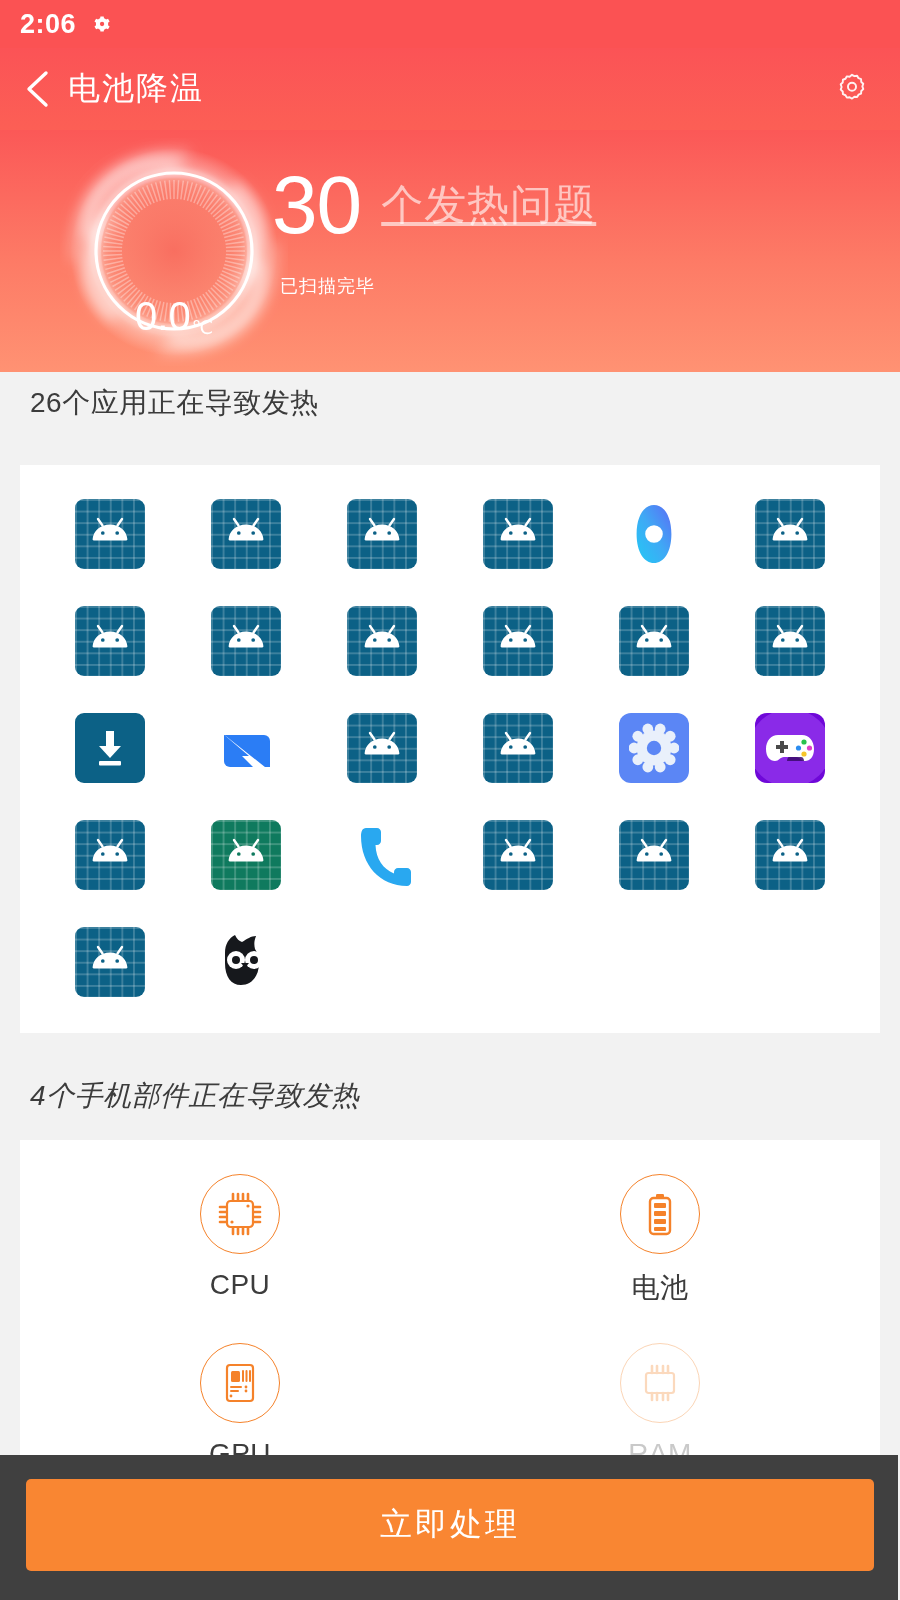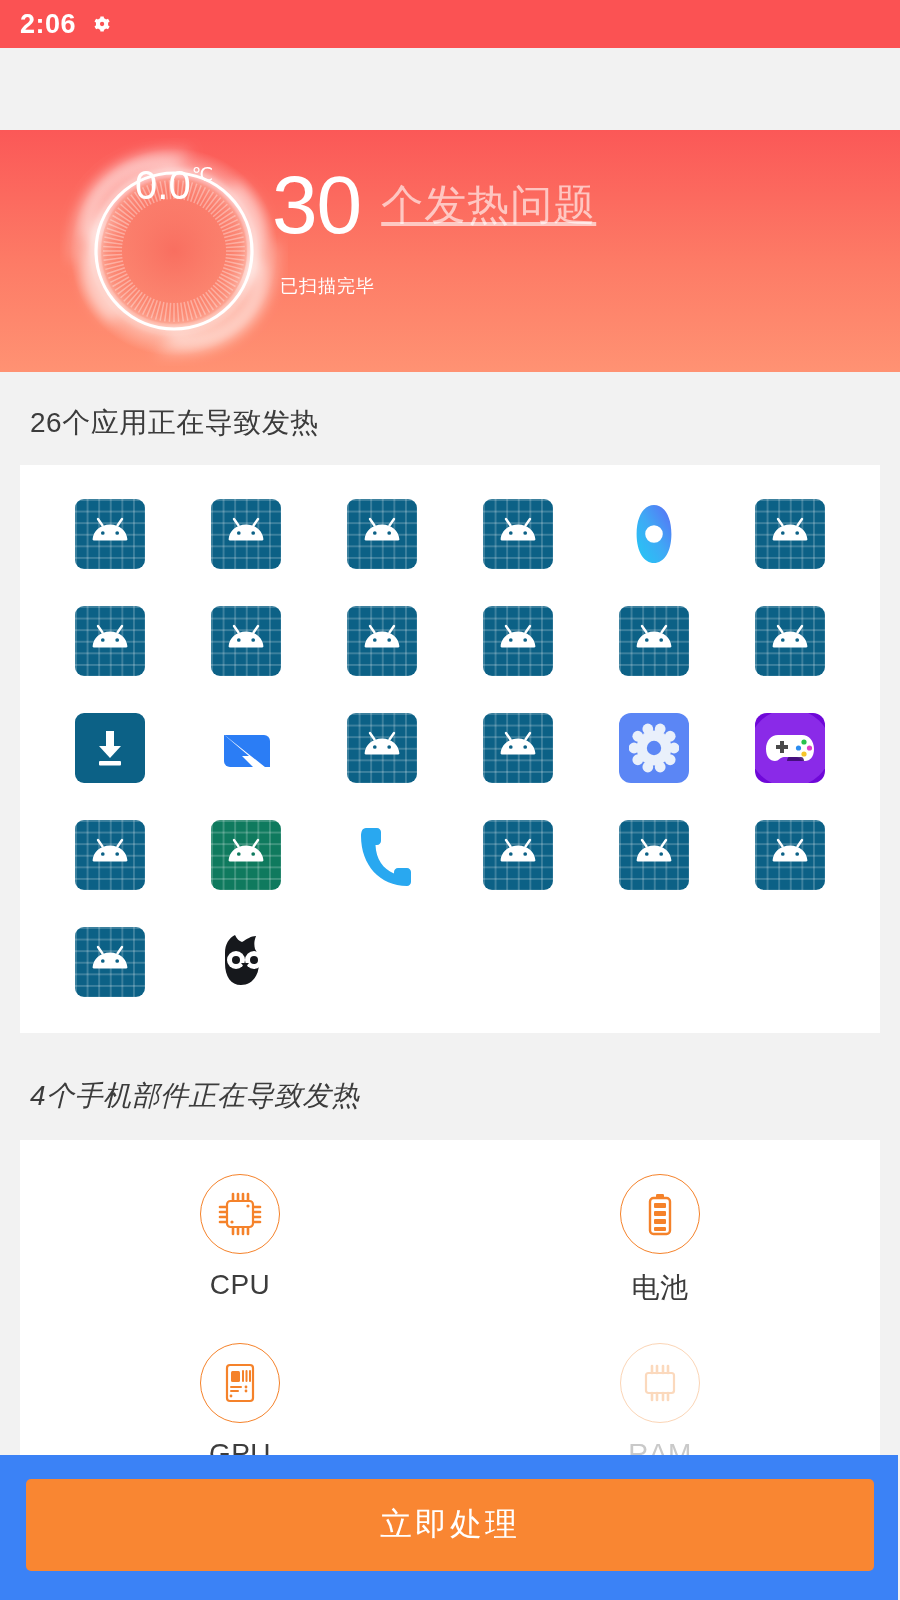--- a/index.html
+++ b/index.html
@@ -33,34 +33,34 @@
 
   
   .hero {
     position:absolute; top:130px; left:0; width:900px; height:242px;
     background:linear-gradient(180deg,#fb5857 0%,#fd7b66 55%,#ff9273 100%);
     overflow:hidden;
   }
   .swirl { position:absolute; left:60px; top:8px; width:228px; height:228px; }
   .gauge-wrap { position:absolute; left:86px; top:33px; width:176px; height:176px; }
   .gauge-temp {
-    position:absolute; inset:0; display:flex; align-items:flex-start; justify-content:center;
+    position:absolute; inset:0; display:flex; align-items:flex-end; justify-content:center;
     color:#fff; font-size:40px; letter-spacing:0px; font-weight:400;
   }
   .gauge-temp sup { font-size:19px; vertical-align:8px; margin-left:1px; }
 
   .hero-right { position:absolute; left:272px; top:36px; width:560px; }
   .count-row { display:flex; align-items:center; }
   .count-num { color:#fff; font-size:82px; font-weight:400; line-height:.95; letter-spacing:-1px; }
   .count-label { color:rgba(255,255,255,.62); font-size:42px; margin-left:20px; letter-spacing:1px;text-decoration:underline; }
   .scan-status { color:#fff; font-size:18px; margin-top:30px; margin-left:8px; letter-spacing:1px; }
 
   
   .section-title { font-size:28px; color:#3c3c3c; letter-spacing:.5px; }
-  .sec1-title { position:absolute; left:30px; top:404px;text-align:center; }
+  .sec1-title { position:absolute; left:30px; top:384px;text-align:center; }
   .sec2-title { position:absolute; left:30px; top:1077px;font-style:italic; }
 
   
   .card { position:absolute; background:#fff; }
   .apps-card { left:20px; top:465px; width:860px; height:568px; }
   .apps-grid {
     display:grid; grid-template-columns:repeat(6,1fr);
     row-gap:37px; padding:34px 22px 0 22px;
     justify-items:center;
   }
@@ -114,21 +114,21 @@
   }
   .comp-circle svg { width:46px; height:46px; }
   .comp-label { margin-top:15px; font-size:28px; color:#3c3c3c; letter-spacing:.5px; }
   .comp-cell.dim .comp-circle { border-color:#fbd5b6; }
   .comp-cell.dim .comp-label { color:#c9c9c9; }
   .comp-cell.mid .comp-circle { border-color:#fad0ad; }
 
   
   .bottombar {
     position:absolute; left:0; bottom:0; width:898px; height:145px;
-    background:#3b82f6;
+    background:#404040;
   }
   .action-btn {
     position:absolute; left:26px; top:24px; width:848px; height:92px;
     background:#f98632; border:none; border-radius:5px;
     color:#fff; font-size:32px; letter-spacing:3px;
     font-family:"Liberation Sans", sans-serif; cursor:pointer;
   }
 </style>
 </head>
 <body>
@@ -140,20 +140,35 @@
     <span class="status-gear">
       <svg viewBox="0 0 24 24" width="26" height="26">
         <path fill="#fff" d="M12 8.2a3.8 3.8 0 1 0 0 7.6 3.8 3.8 0 0 0 0-7.6zm0 5.6a1.8 1.8 0 1 1 0-3.6 1.8 1.8 0 0 1 0 3.6z"></path>
         <path fill="#fff" d="M20.3 13.4l.1-1.4-.1-1.4 1.6-1.2-1.3-2.3-1.9.6a7.7 7.7 0 0 0-2.4-1.4L15.9 4h-2.6l-.4 2.3a7.7 7.7 0 0 0-2.4 1.4l-1.9-.6L7.3 9.4l1.6 1.2-.1 1.4.1 1.4-1.6 1.2 1.3 2.3 1.9-.6c.7.6 1.5 1.1 2.4 1.4l.4 2.3h2.6l.4-2.3c.9-.3 1.7-.8 2.4-1.4l1.9.6 1.3-2.3-1.6-1.2z" opacity="0"></path>
         <path fill="#fff" d="M19.5 12c0-.4 0-.8-.1-1.1l1.5-1.2-1.5-2.6-1.8.7a6 6 0 0 0-1.9-1.1L15.4 5h-3l-.3 1.7c-.7.2-1.3.6-1.9 1.1l-1.8-.7-1.5 2.6 1.5 1.2a6.6 6.6 0 0 0 0 2.2l-1.5 1.2 1.5 2.6 1.8-.7c.6.5 1.2.9 1.9 1.1l.3 1.7h3l.3-1.7c.7-.2 1.3-.6 1.9-1.1l1.8.7 1.5-2.6-1.5-1.2c.1-.3.1-.7.1-1.1z"></path>
         <circle cx="13.9" cy="12" r="2" fill="#fb5253"></circle>
       </svg>
     </span>
   </div>
 
+  <div class="titlebar">
+    <span class="back-chevron">
+      <svg viewBox="0 0 32 44" width="32" height="44">
+        <polyline points="24,6 7,22 24,38" fill="none" stroke="#fff" stroke-width="3.4" stroke-linecap="round" stroke-linejoin="round"></polyline>
+      </svg>
+    </span>
+    <span class="title-text">电池降温</span>
+    <span class="spacer"></span>
+    <span class="gear-btn">
+      <svg viewBox="0 0 48 48" width="44" height="44">
+        <path d="M24 8.5l2.6 1.5 3-.4 1.5 2.6 2.8 1.1.2 3 2.2 2-1 2.9 1 2.9-2.2 2-.2 3-2.8 1.1-1.5 2.6-3-.4L24 34.5l-2.6-1.5-3 .4-1.5-2.6-2.8-1.1-.2-3-2.2-2 1-2.9-1-2.9 2.2-2 .2-3 2.8-1.1 1.5-2.6 3 .4L24 8.5z" fill="none" stroke="#ffffff" stroke-width="2.1" stroke-linejoin="round" opacity=".92"></path>
+        <circle cx="24" cy="21.5" r="4.4" fill="none" stroke="#fff" stroke-width="2.1" opacity=".92"></circle>
+      </svg>
+    </span>
+  </div>
 
   <div class="hero">
 
     <svg class="swirl" viewBox="0 0 228 228">
       <defs>
         <radialGradient id="glowG" cx="50%" cy="50%" r="50%">
           <stop offset="55%" stop-color="#ffffff" stop-opacity="0"></stop>
           <stop offset="80%" stop-color="#ffffff" stop-opacity=".40"></stop>
           <stop offset="100%" stop-color="#ffffff" stop-opacity="0"></stop>
         </radialGradient>

